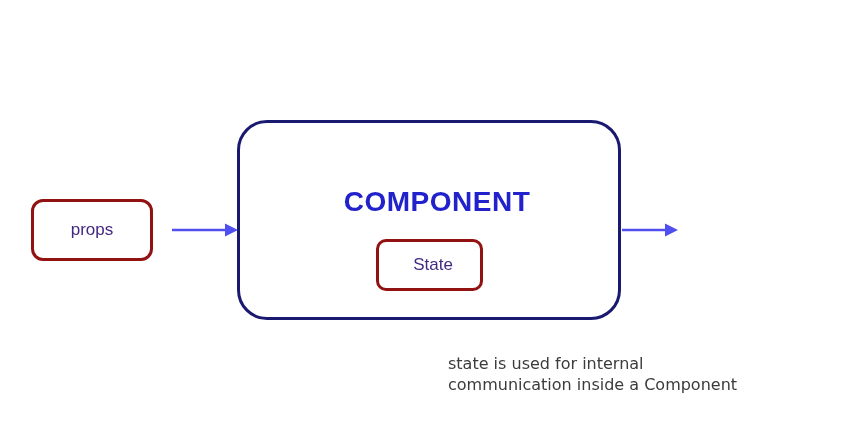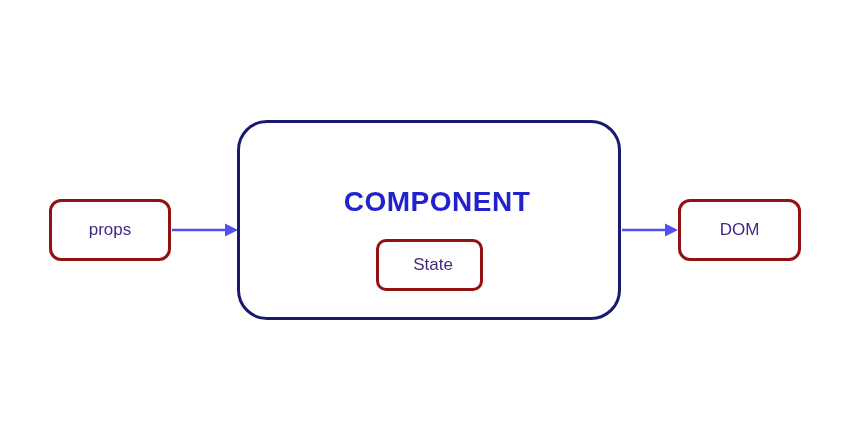--- a/index.html
+++ b/index.html
@@ -22,21 +22,21 @@
     border-radius: 12px;
     background: #ffffff;
     display: flex;
     align-items: center;
     justify-content: center;
   }
   .node-label {
     color: var(--node_label, #432882);
     font-size: 17px;
   }
-  .props-box  { left: 49px;  top: 199px; width: 122px; height: 62px; }
+  .props-box  { left: 31px;  top: 199px; width: 122px; height: 62px; }
   .dom-box    { left: 678px; top: 199px; width: 123px; height: 62px; }
   .component-box {
     position: absolute;
     box-sizing: border-box;
     left: 237px;
     top: 120px;
     width: 384px;
     height: 200px;
     border: 3px solid var(--component_border, #191970);
     border-radius: 30px;
@@ -103,18 +103,19 @@
     <div class="node state-box">
       <span class="node-label">State</span>
     </div>
   </div>
 
   <svg class="arrow" style="left:621px; top:220px;" width="58" height="20">
     <line class="arrow-line" x1="1" y1="10" x2="45" y2="10"></line>
     <polygon class="arrow-head" points="44,3.5 57,10 44,16.5"></polygon>
   </svg>
 
-  <div class="node dom-box">
-    <span class="node-label">DOM</span>
+
+  <div class="caption">
+    <div>state is used for internal</div>
+    <div>communication inside a Component</div>
   </div>
-
 
 </div>
 
 </body></html>

